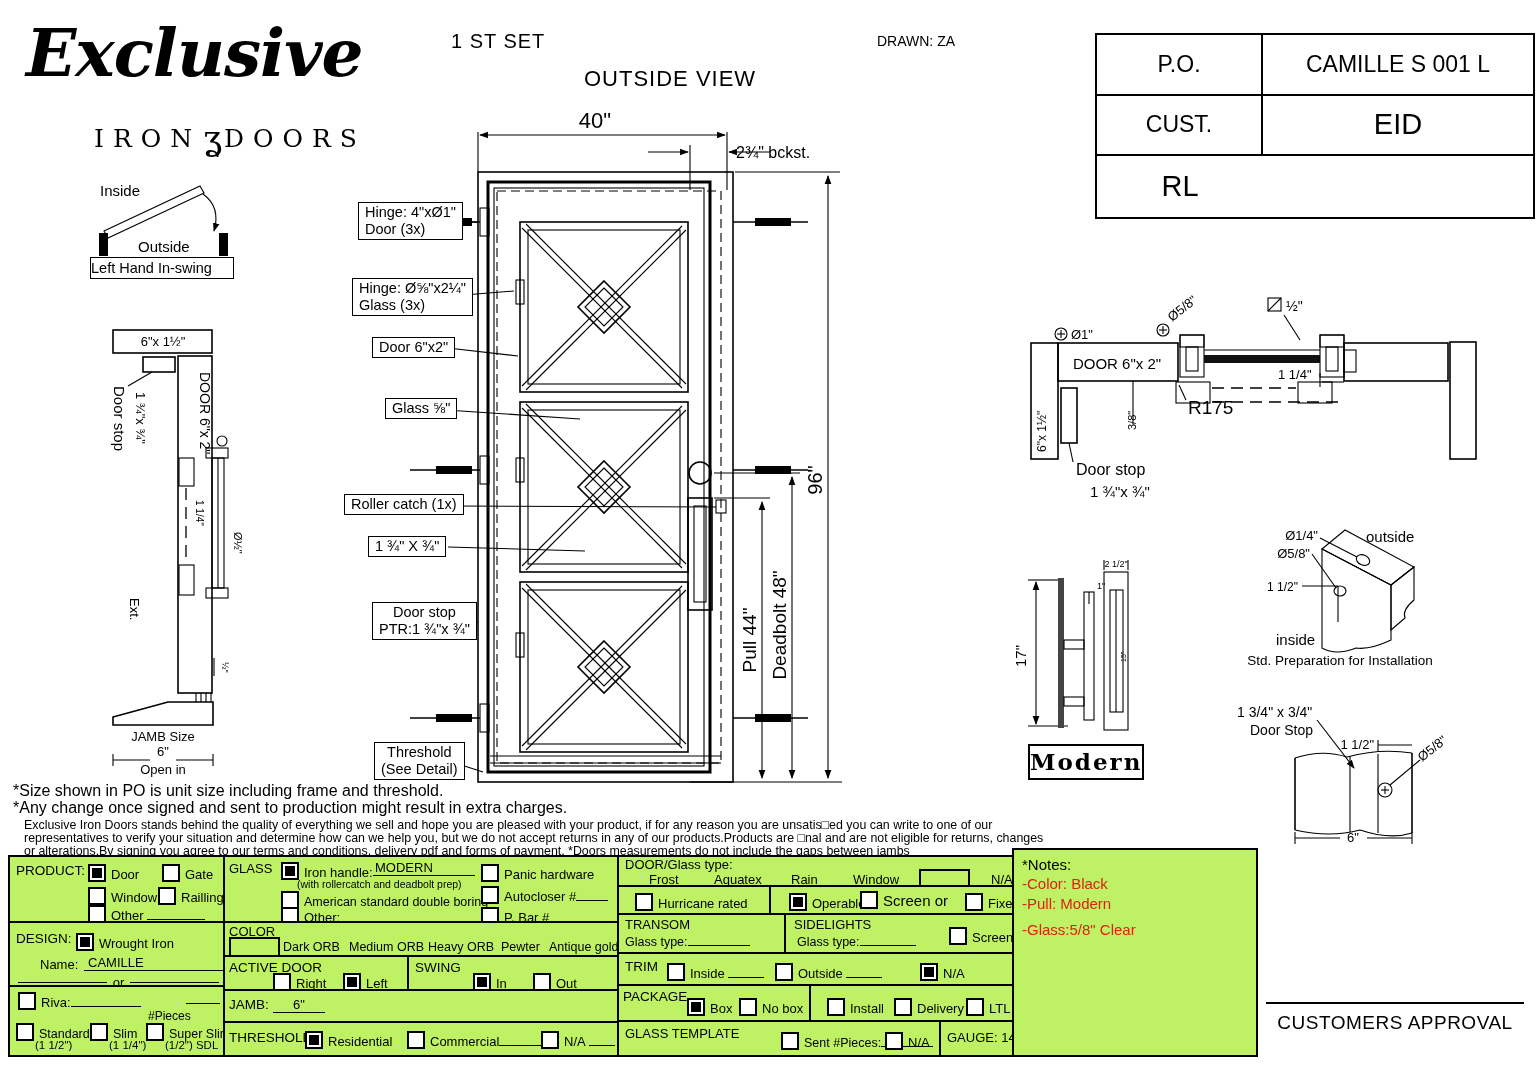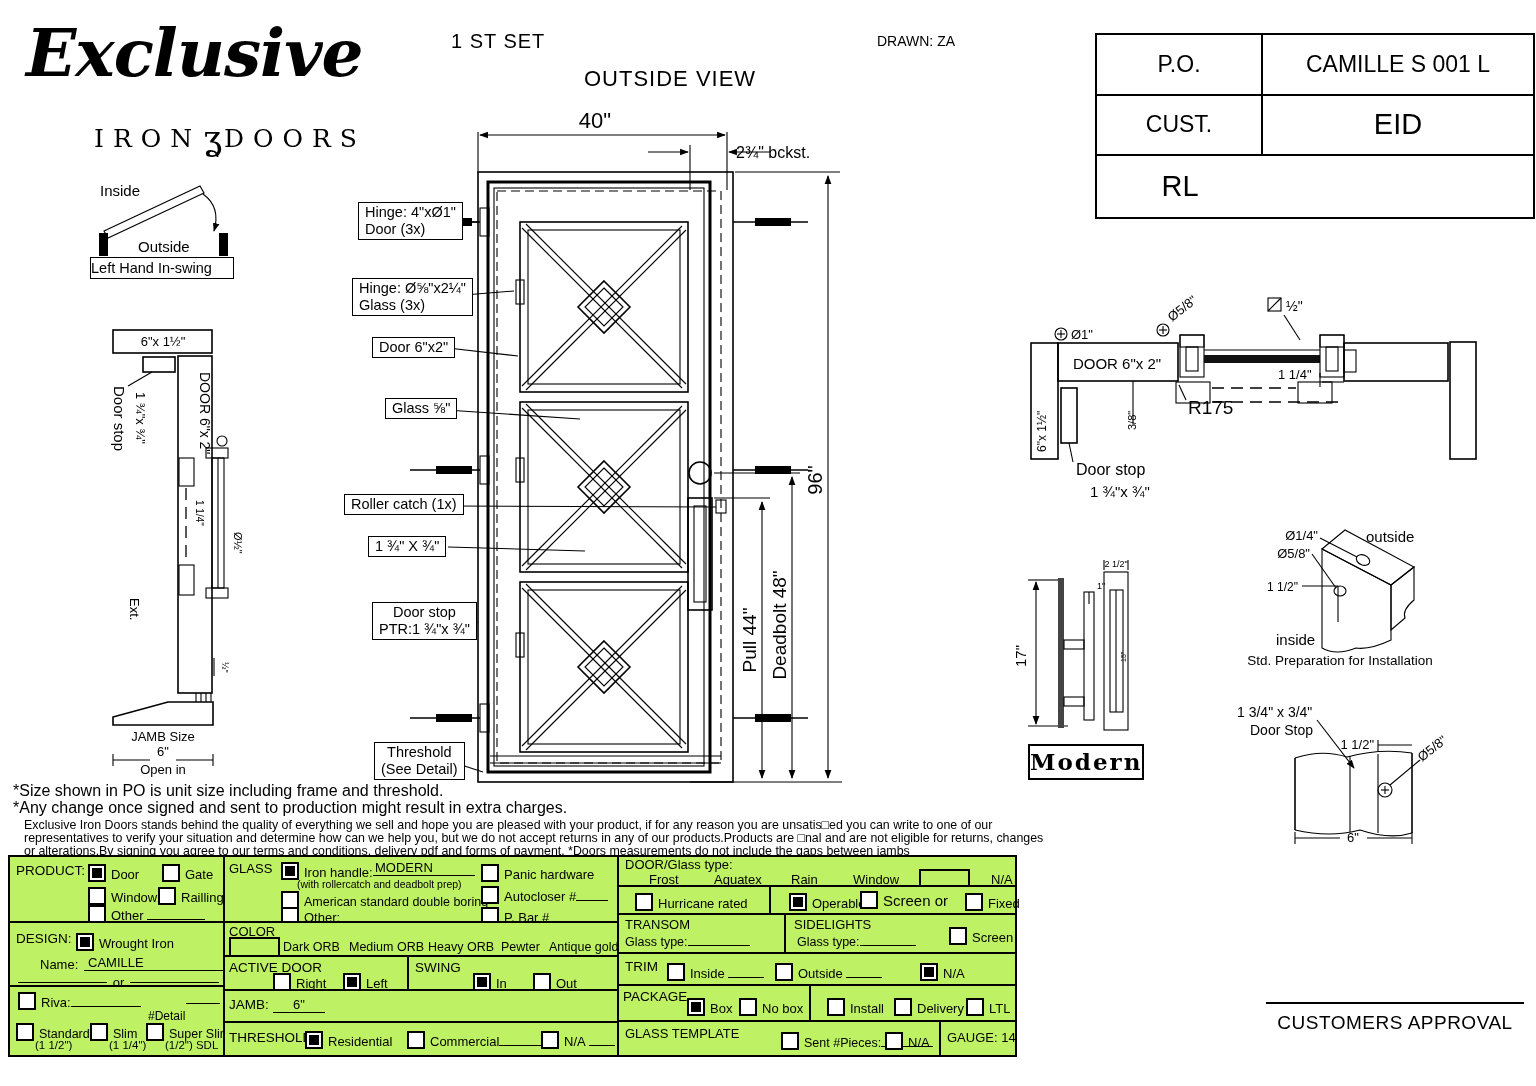--- a/index.html
+++ b/index.html
@@ -394,21 +394,21 @@
   <div class="orrow" style="top:52px;padding:0 8px;">
     <span class="hr"></span>
         <span>or</span>
         <span class="hr"></span>
   </div>
 </div>
 
 <div class="fbox" style="left:8px;top:985px;width:217px;height:68px;">
   <span class="fi" style="left:8px;top:5px;"><span class="cb"></span><span>Riva:</span><span class="u" style="width:70px;"></span></span>
   <span class="fi" style="left:176px;top:5px;"><span class="u" style="width:34px;"></span></span>
-  <span class="fi" style="left:138px;top:22px;font-size:12px;">#Detail</span>
+  <span class="fi" style="left:138px;top:22px;font-size:12px;">#Pieces</span>
   <span class="fi" style="left:6px;top:36px;font-size:12.5px;"><span class="cb"></span><span>Standard</span></span>
   <span class="fi" style="left:25px;top:52px;font-size:11.5px;">(1 1/2")</span>
   <span class="fi" style="left:80px;top:36px;font-size:12.5px;"><span class="cb"></span><span>Slim</span></span>
   <span class="fi" style="left:99px;top:52px;font-size:11.5px;">(1 1/4")</span>
   <span class="fi" style="left:136px;top:36px;font-size:12.5px;"><span class="cb"></span><span>Super Slim</span></span>
   <span class="fi" style="left:155px;top:52px;font-size:11.5px;">(1/2") SDL</span>
 </div>
 
 <div class="fbox" style="left:223px;top:855px;width:396px;height:68px;">
   <span class="fi" style="left:4px;top:4px;">GLASS</span>
@@ -499,16 +499,22 @@
 </div>
 
 <div class="fbox" style="left:617px;top:1020px;width:396px;height:33px;">
   <div class="vcell" style="left:320px;"></div>
   <span class="fi" style="left:6px;top:4px;">GLASS TEMPLATE</span>
   <span class="fi" style="left:118px;top:10px;font-size:12.5px;padding-left:44px;"><span class="cb"></span><span>Sent #Pieces:</span><span class="u" style="width:52px;"></span></span>
   <span class="fi" style="left:266px;top:10px;"><span class="cb"></span><span>N/A</span></span>
   <span class="fi" style="left:328px;top:8px;">GAUGE: 14</span>
 </div>
 
+<div class="fbox" style="left:1012px;top:848px;width:242px;height:205px;">
+  <span class="fi" style="left:8px;top:6px;font-size:15px;">*Notes:</span>
+  <span class="fi red" style="left:8px;top:25px;font-size:15px;">-Color: Black</span>
+  <span class="fi red" style="left:8px;top:45px;font-size:15px;">-Pull: Modern</span>
+  <span class="fi red" style="left:8px;top:71px;font-size:15px;">-Glass:5/8"  Clear</span>
+</div>
 
 <div class="approval">CUSTOMERS APPROVAL</div>
 
 </div>
 
 </body></html>

